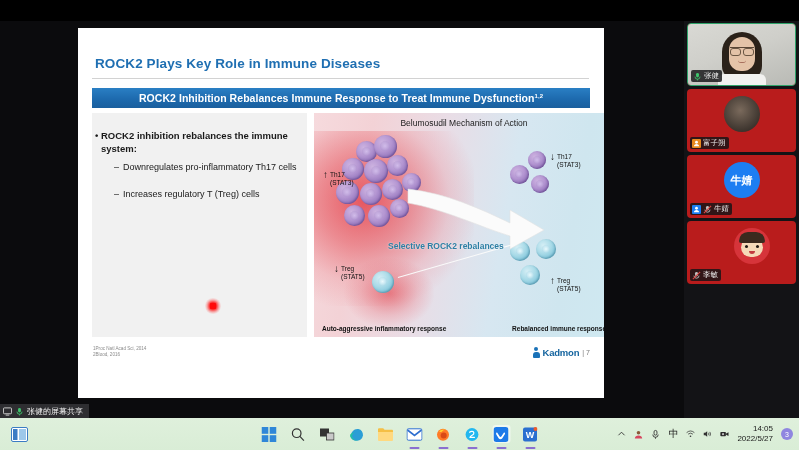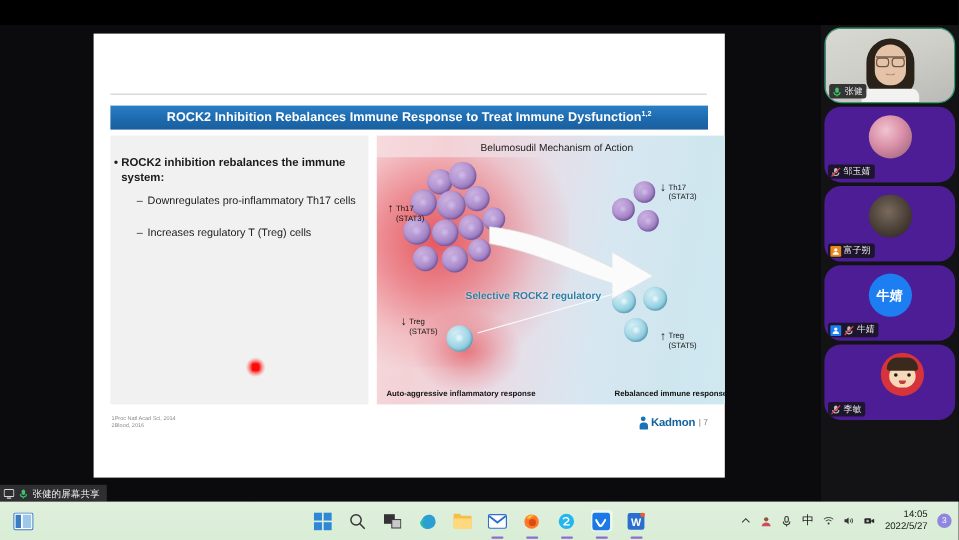--- a/index.html
+++ b/index.html
@@ -184,21 +184,21 @@
   }
   .share-banner .sb-text { font-size: 8px; color: #f0f0f0; }
 
   
   .participants {
     position: absolute; right: 0; top: 0; width: 115px; height: 397px;
     background: #131316; padding: 2px 3px;
   }
   .ptile {
     position: relative; width: 109px; height: 63px; margin-bottom: 3px;
-    background: #4c1d95; border-radius: 14px; overflow: hidden; padding-left: 20px;
+    background: #b91c1c; border-radius: 4px; overflow: hidden; padding-left: 20px;
   }
   .ptile.active { border: 1.4px solid #2fa36a; }
   .ptile .video-fill {
     position: absolute; inset: 0;
     background: linear-gradient(160deg,#d9d9d4 0%, #cfcfca 45%, #b9bab5 100%);
   }
   .face {
     position: absolute; left: 50%; top: 8px; transform: translateX(-50%);
     width: 40px; height: 50px;
   }
@@ -300,20 +300,21 @@
 
 <div id="app">
 
 
   <div class="meeting">
 
     <div class="stage">
 
       <div class="slide">
 
+        <div class="slide-title">ROCK2 Plays Key Role in Immune Diseases</div>
         <div class="title-rule"></div>
 
         <div class="blue-band">
           <div class="bb-text"><span>ROCK2 Inhibition Rebalances Immune Response to Treat Immune Dysfunction</span><sup>1,2</sup></div>
         </div>
 
         <div class="left-panel">
           <div class="bullet-l1">
             <span class="dot">•</span>
             <span>ROCK2 inhibition rebalances the immune system:</span>
@@ -358,21 +359,21 @@
           <div class="cell blue" style="left:196px;top:128px;width:20px;height:20px;"></div>
           <div class="cell blue" style="left:222px;top:126px;width:20px;height:20px;"></div>
           <div class="cell blue" style="left:206px;top:152px;width:20px;height:20px;"></div>
 
           <svg class="arrow-big" width="140" height="70" viewBox="0 0 140 70">
             <path d="M2 6 C40 10, 75 26, 104 40 L104 27 L138 47 L104 66 L104 53 C74 44, 38 26, 2 20 Z" fill="#fbfbfb" stroke="#e3e3e3" stroke-width="0.6"></path>
           </svg>
 
           <div class="thin-line" style="left:84px;top:164px;width:118px;transform:rotate(-16deg);"></div>
 
-          <div class="sel-label">Selective ROCK2 regulatory</div>
+          <div class="sel-label">Selective ROCK2 rebalances</div>
 
           <div class="lbl" style="left:16px;top:58px;">
             <span class="glyph">↑</span>
             <div>Th17</div>
             <div>(STAT3)</div>
           </div>
           <div class="lbl" style="left:27px;top:152px;">
             <span class="glyph">↓</span>
             <div>Treg</div>
             <div>(STAT5)</div>
@@ -441,33 +442,20 @@
             <svg width="9" height="9" viewBox="0 0 10 10">
                 <rect x="3.4" y="1" width="3.2" height="5" rx="1.6" fill="#3ec46b"></rect>
                 <path d="M2.2 5.2a2.8 2.8 0 005.6 0" fill="none" stroke="#3ec46b" stroke-width="1"></path>
                 <line x1="5" y1="8" x2="5" y2="9.3" stroke="#3ec46b" stroke-width="1"></line>
               </svg>
           </span>
           <span class="nm">张健</span>
         </div>
       </div>
 
-      <div class="ptile">
-        <div class="avatar photo-pink"></div>
-        <div class="pname">
-          <span class="ic">
-            <svg width="9" height="9" viewBox="0 0 10 10">
-                <rect x="3.4" y="1" width="3.2" height="5" rx="1.6" fill="#c0c0c0"></rect>
-                <path d="M2.2 5.2a2.8 2.8 0 005.6 0" fill="none" stroke="#c0c0c0" stroke-width="1"></path>
-                <line x1="1" y1="9" x2="9" y2="1" stroke="#e04444" stroke-width="1.2"></line>
-              </svg>
-          </span>
-          <span class="nm">邹玉婧</span>
-        </div>
-      </div>
 
       <div class="ptile">
         <div class="avatar photo-dark"></div>
         <div class="pname">
           <span class="ic host2">
             <svg width="7" height="7" viewBox="0 0 10 10">
                 <circle cx="5" cy="3.2" r="2" fill="#fff"></circle>
                 <path d="M1.2 9c0-2.1 1.7-3.4 3.8-3.4S8.8 6.9 8.8 9z" fill="#fff"></path>
               </svg>
           </span>

